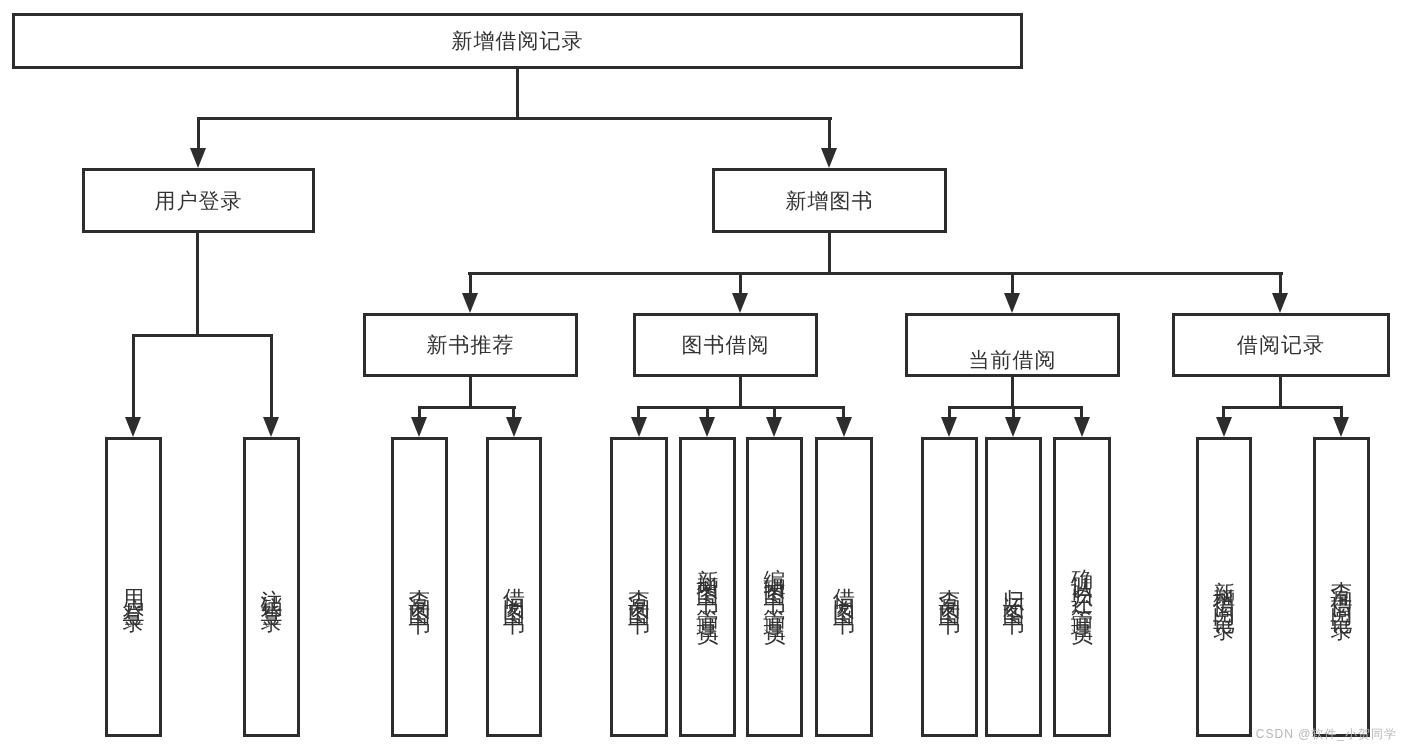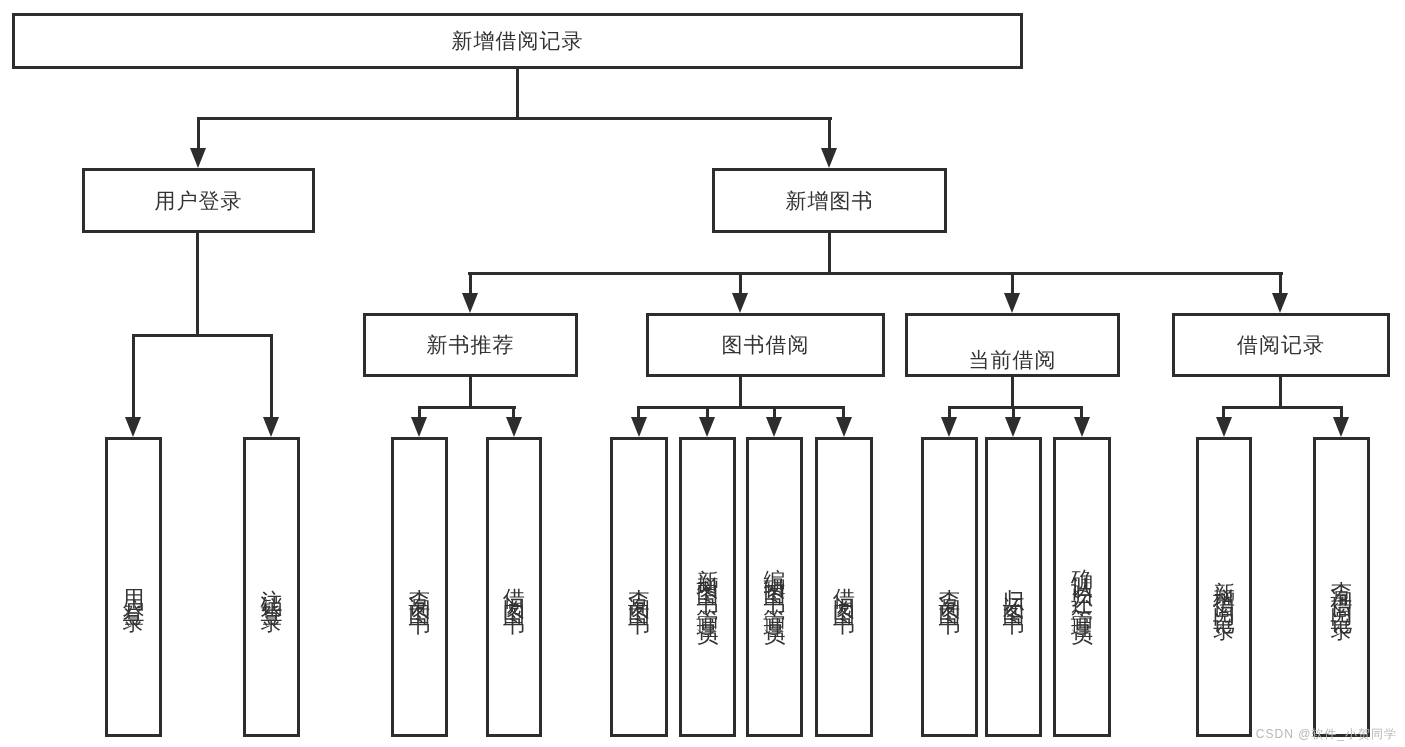--- a/index.html
+++ b/index.html
@@ -98,21 +98,21 @@
   <div class="vl" style="left:739px; top:272px; height:24px;"></div>
   <div class="ah" style="left:732px; top:293px;"></div>
   <div class="vl" style="left:1011px; top:272px; height:24px;"></div>
   <div class="ah" style="left:1004px; top:293px;"></div>
   <div class="vl" style="left:1279px; top:272px; height:24px;"></div>
   <div class="ah" style="left:1272px; top:293px;"></div>
 
   <div class="nbox" style="left:363px; top:313px; width:215px; height:64px;font-family:Liberation Mono, monospace;">
     <span>新书推荐</span>
   </div>
-  <div class="nbox" style="left:646px; top:313px; width:239px; height:64px;">
+  <div class="nbox" style="left:633px; top:313px; width:185px; height:64px;">
     <span>图书借阅</span>
   </div>
   <div class="nbox" style="left:905px; top:313px; width:215px; height:64px;align-items:flex-end;">
     <span>当前借阅</span>
   </div>
   <div class="nbox" style="left:1172px; top:313px; width:218px; height:64px;">
     <span>借阅记录</span>
   </div>
 
   <div class="vl" style="left:469px; top:377px; height:30px;"></div>

